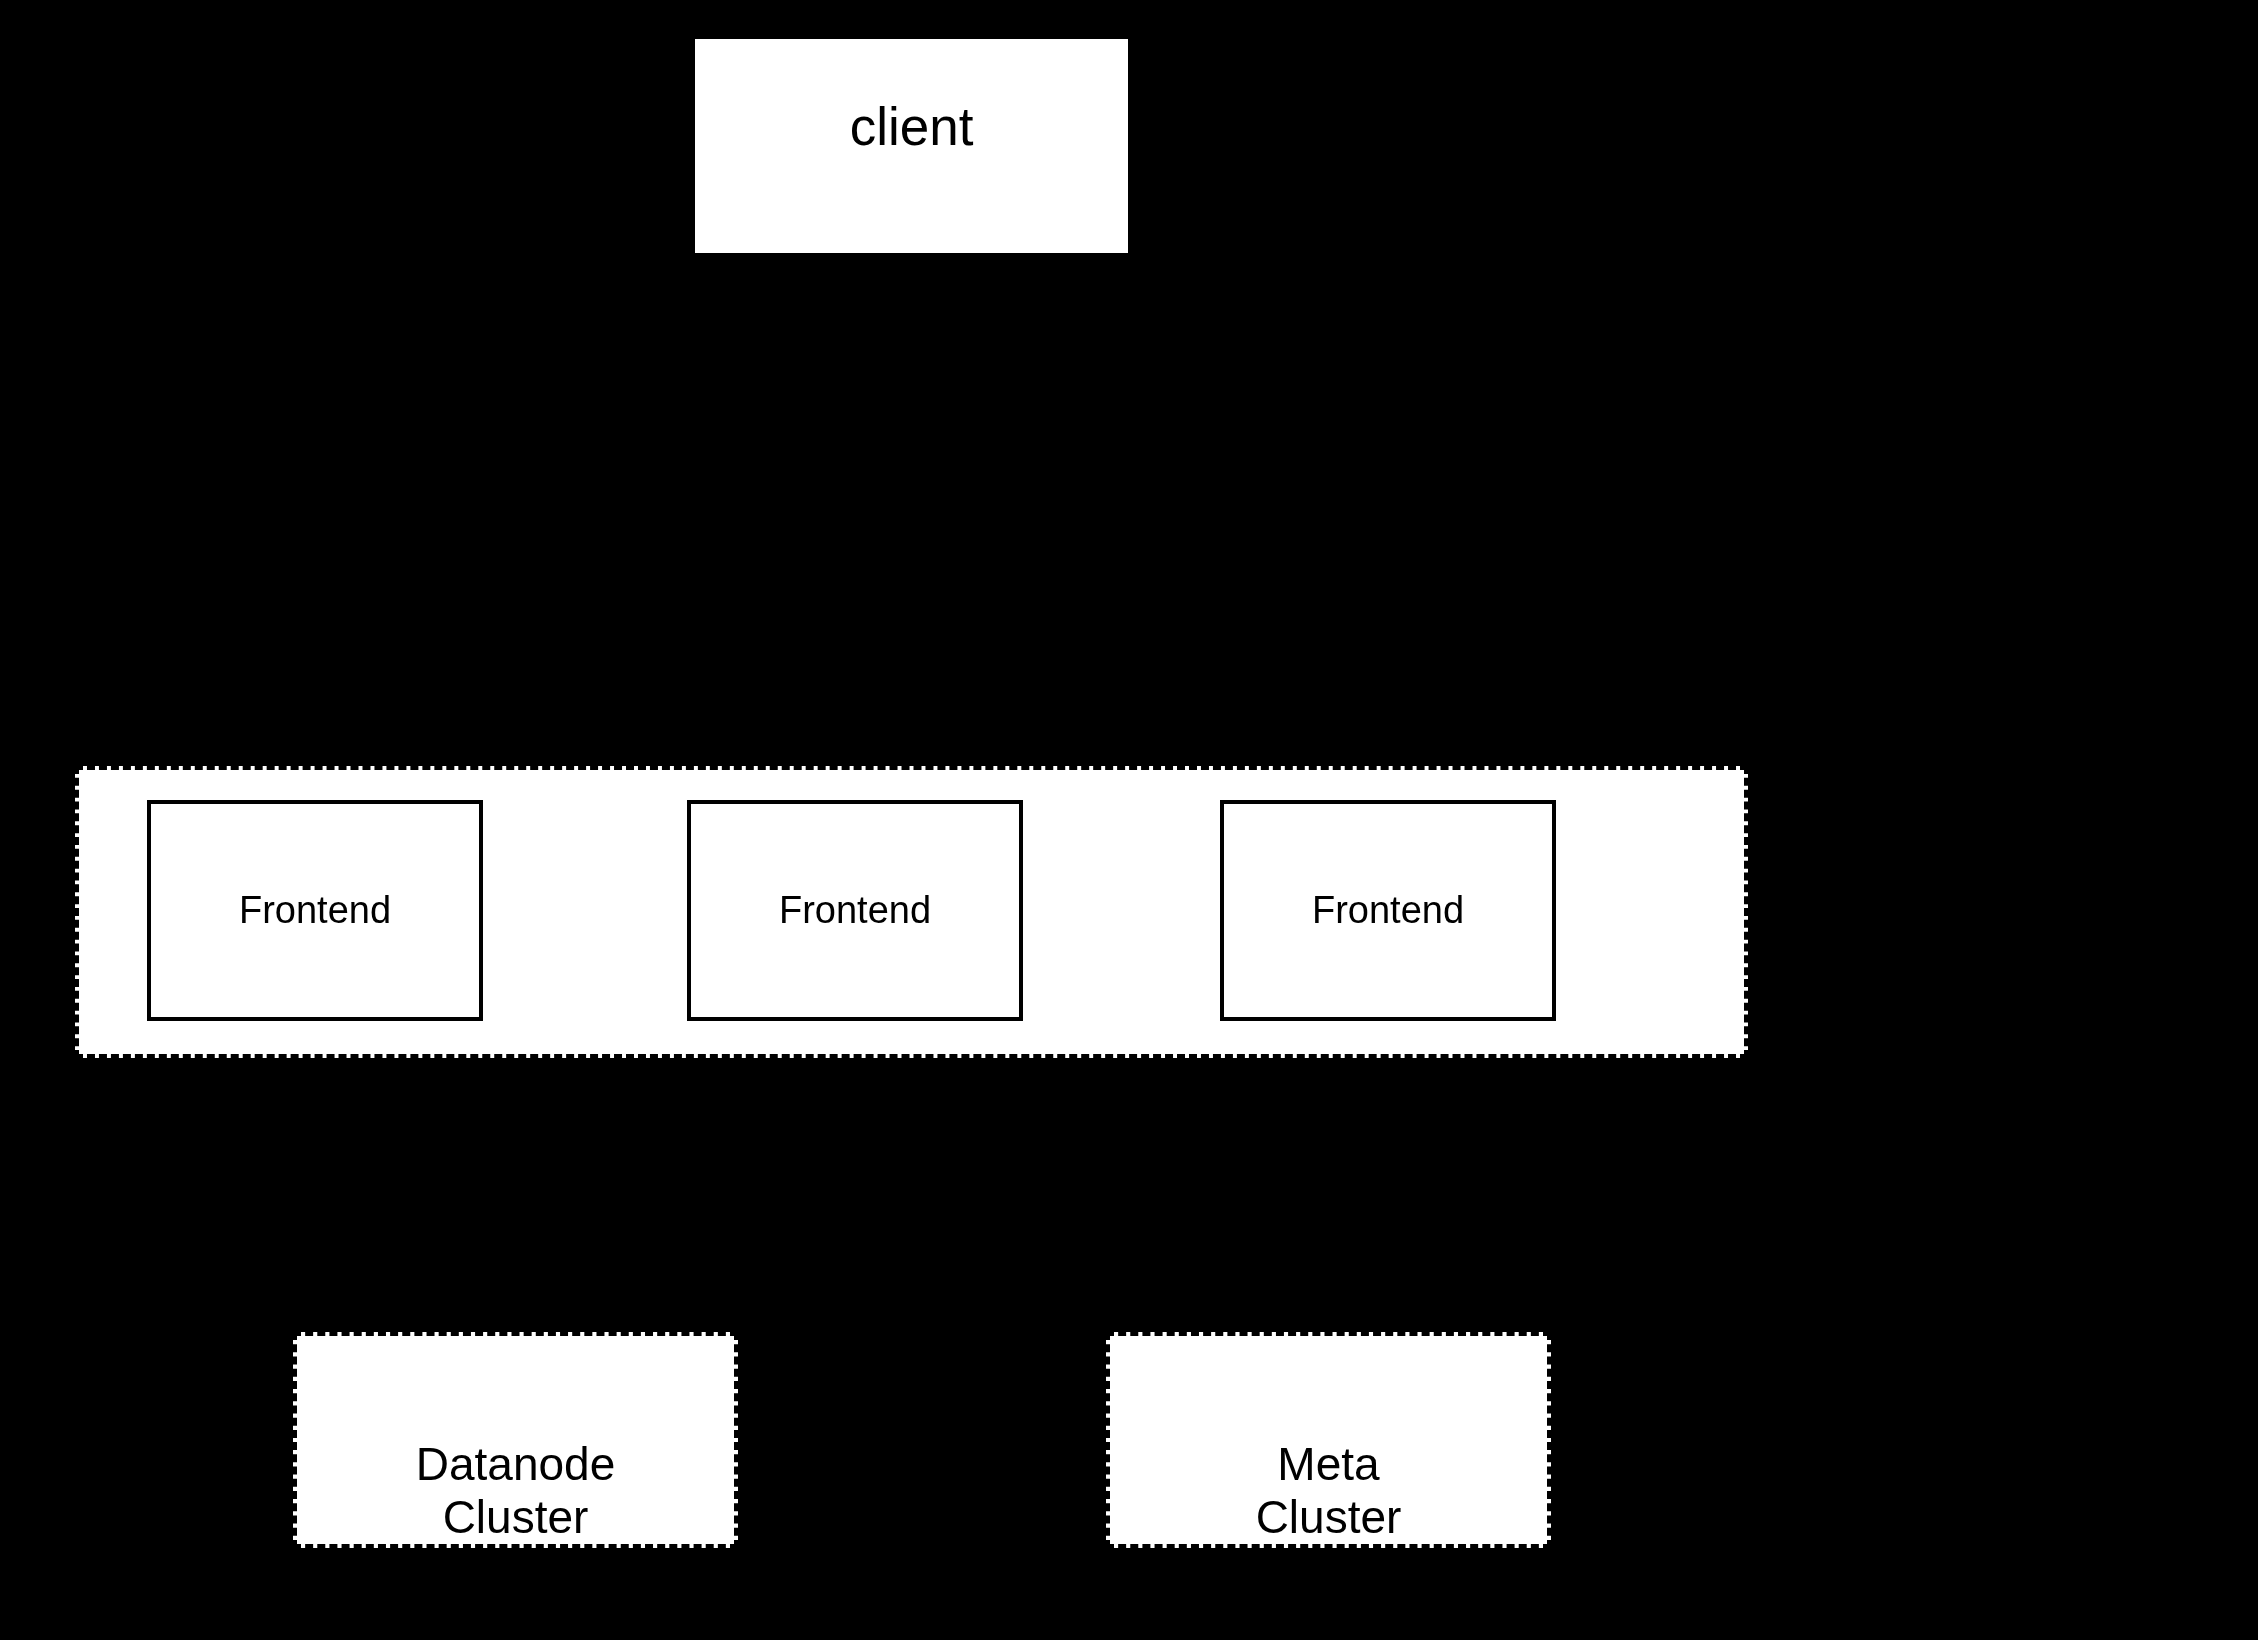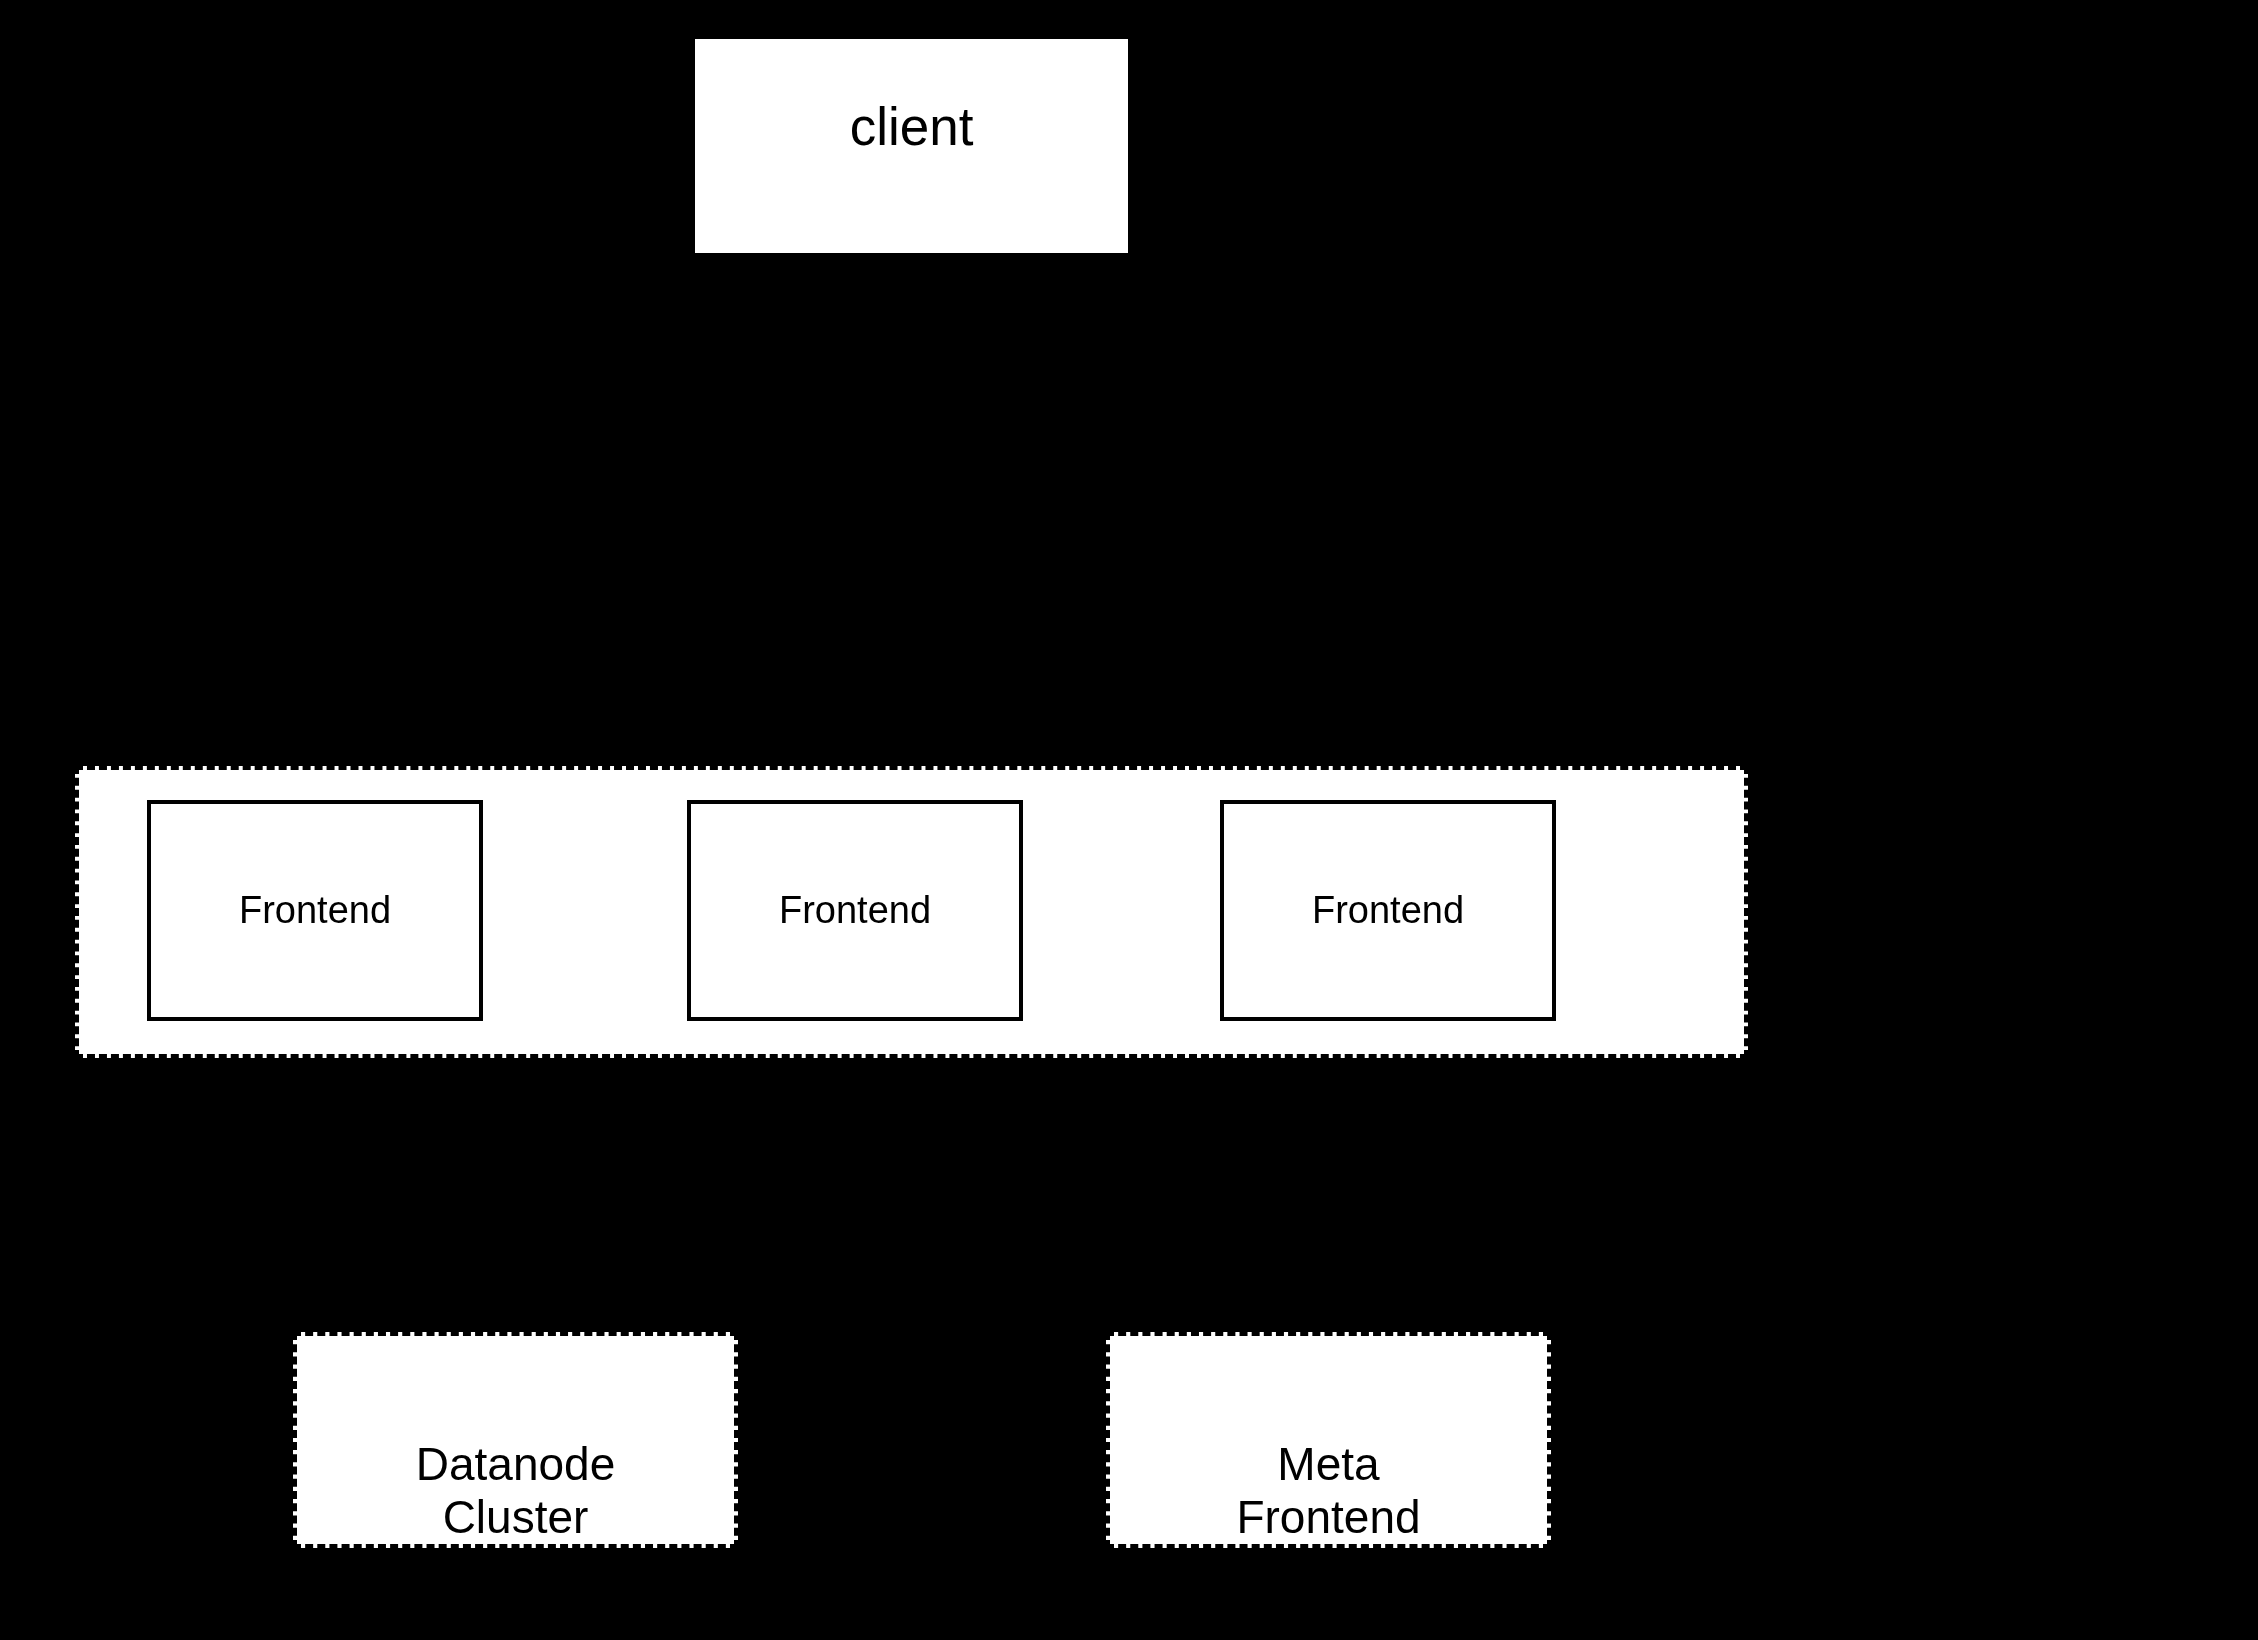--- a/index.html
+++ b/index.html
@@ -118,17 +118,17 @@
     <span>Frontend</span>
   </div>
 
   <div class="node node--cluster-box pos-left">
     <span>Datanode
 Cluster</span>
   </div>
 
   <div class="node node--cluster-box pos-right">
     <span>Meta
-Frontend</span>
+Cluster</span>
   </div>
 
 </div>
 
 
 </body></html>

